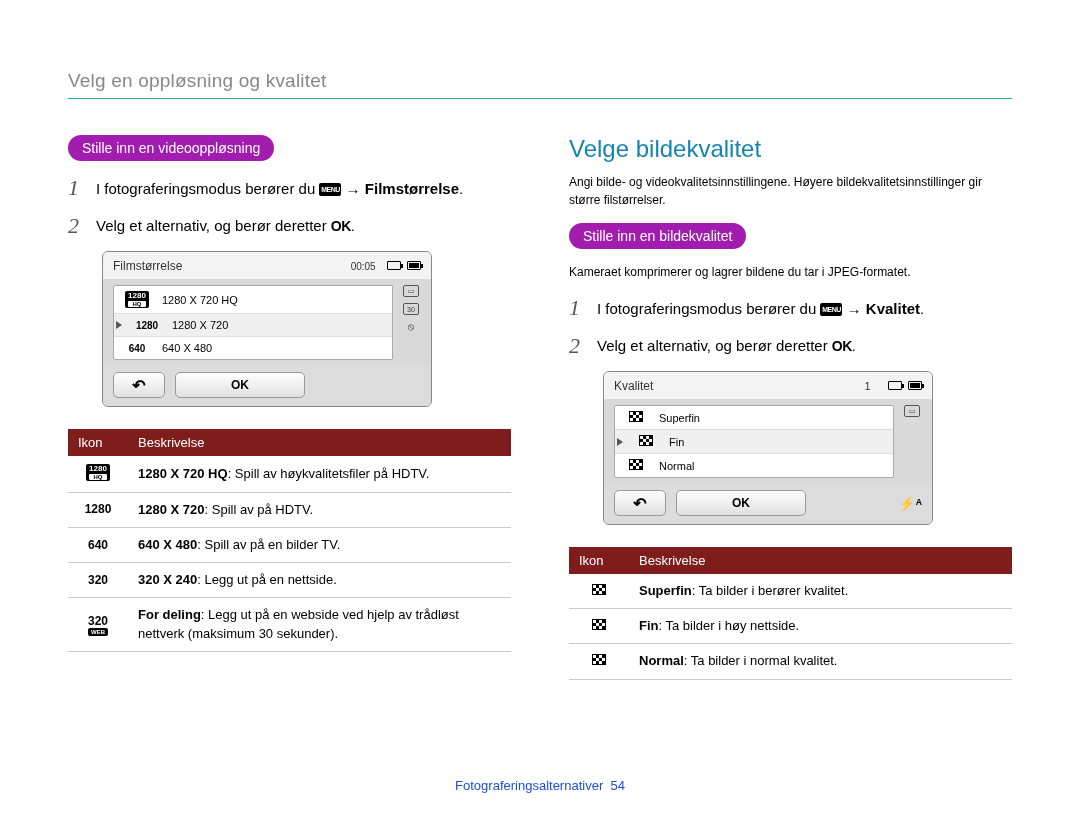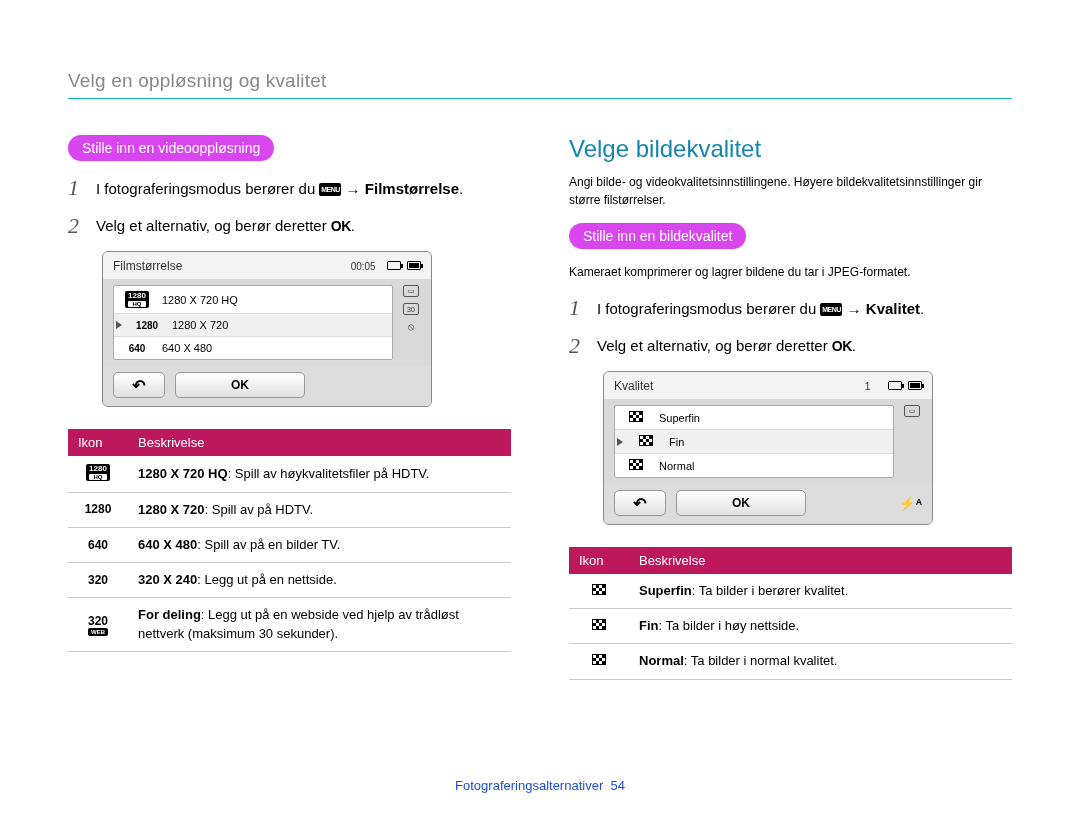--- a/index.html
+++ b/index.html
@@ -21,21 +21,21 @@
     padding-bottom: 6px;
     margin-bottom: 36px;
   }
   .columns {
     display: flex;
     gap: 58px;
   }
   .col { flex: 1; min-width: 0; }
   .pill {
     display: inline-block;
-    background: #d946ef;
+    background: #a21caf;
     color: #fff;
     font-size: 14px;
     padding: 5px 14px;
     border-radius: 14px;
     margin-bottom: 14px;
   }
   .section-title {
     color: #1585b0;
     font-size: 24px;
     font-weight: 400;
@@ -149,21 +149,21 @@
   }
 
   
   table.desc {
     border-collapse: collapse;
     width: 100%;
     font-size: 13px;
     margin-top: 4px;
   }
   table.desc th {
-    background: #be185d;
+    background: #7f1d1d;
     color: #fff;
     font-weight: normal;
     text-align: left;
     padding: 6px 10px;
     font-size: 13px;
   }
   table.desc th:first-child { width: 60px; }
   table.desc td {
     border-bottom: 1px solid #ccc;
     padding: 8px 10px;

